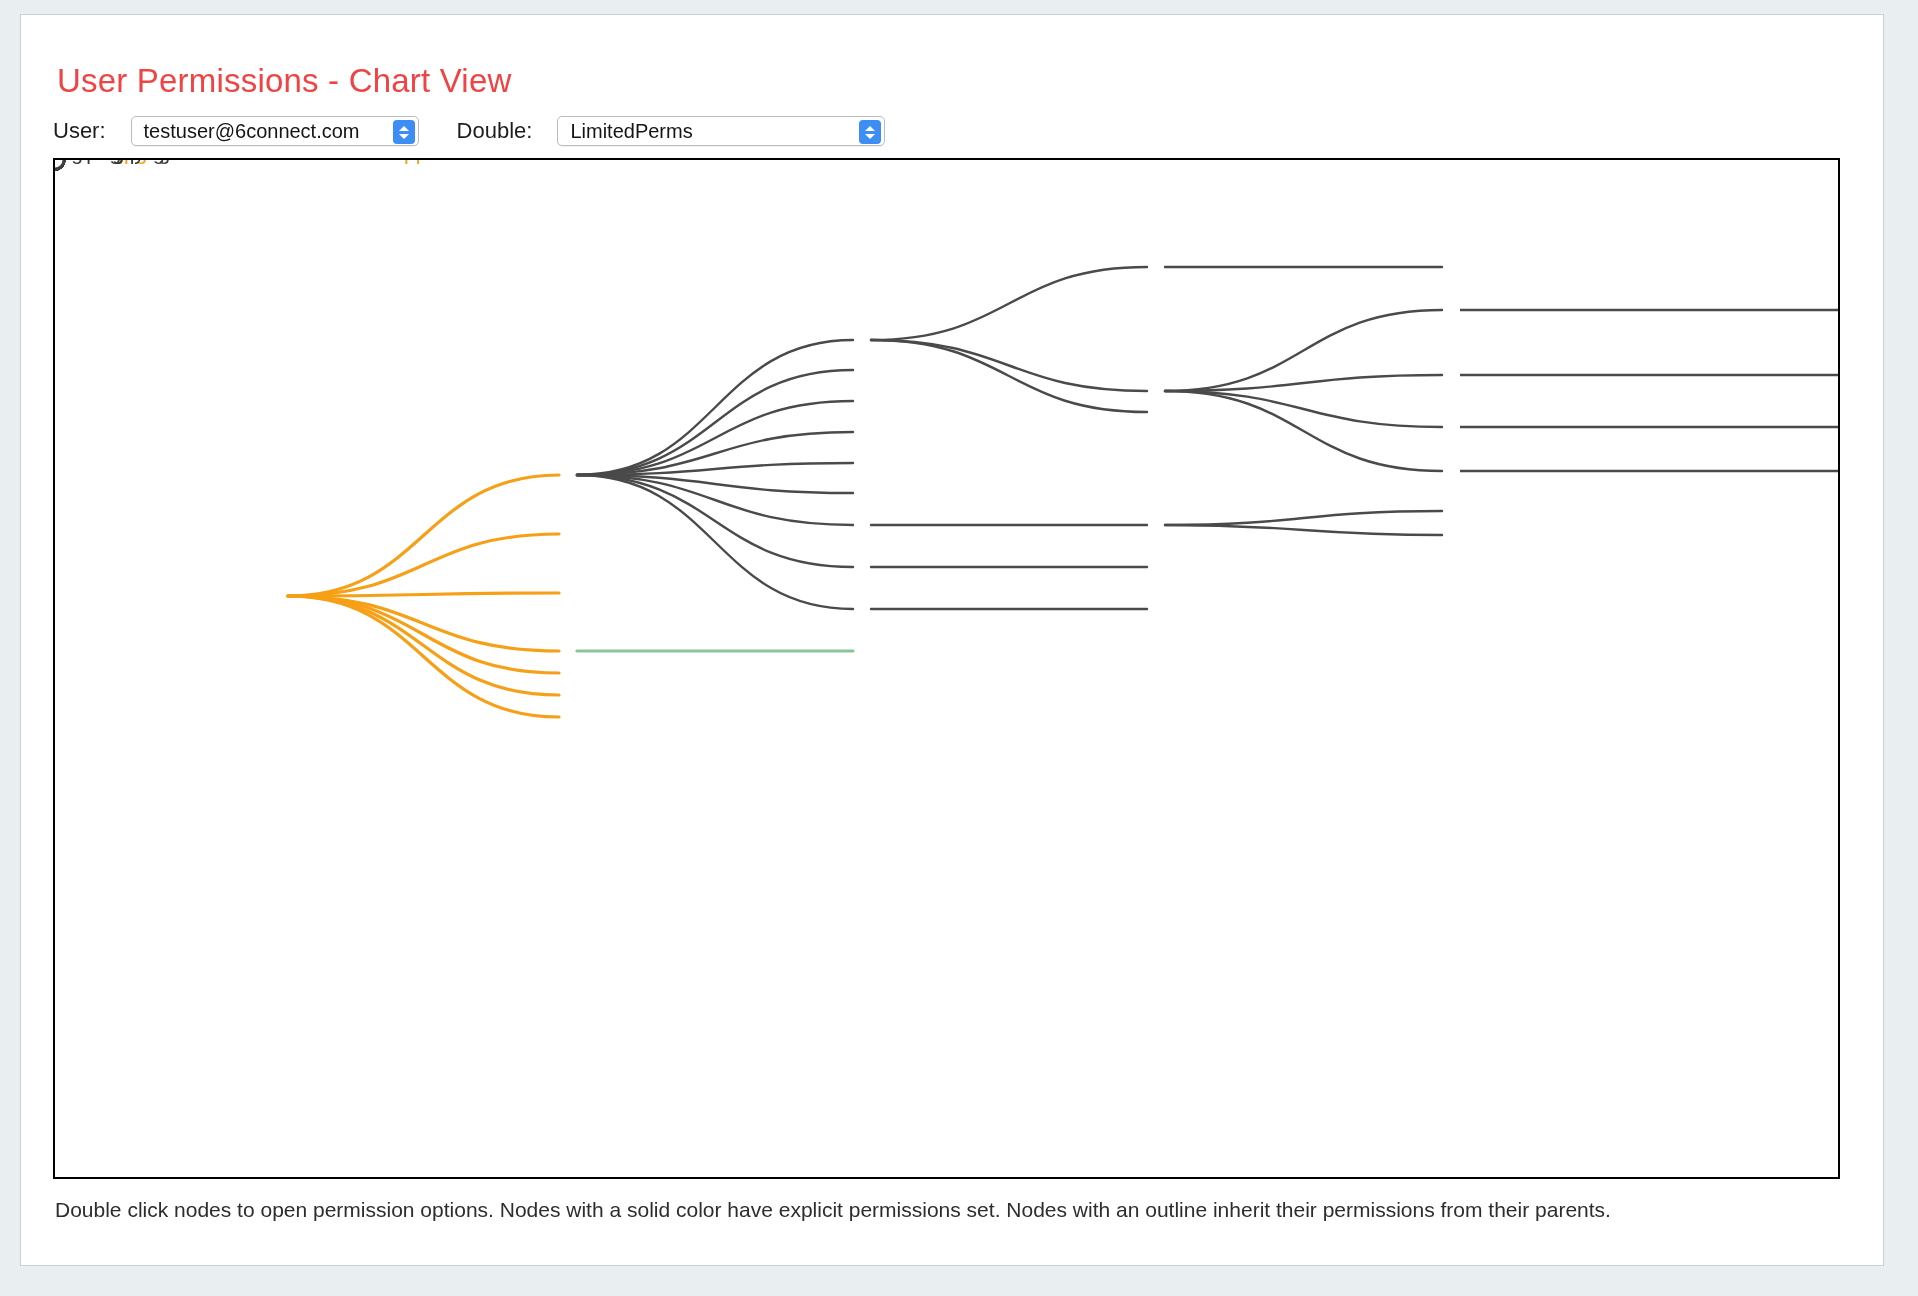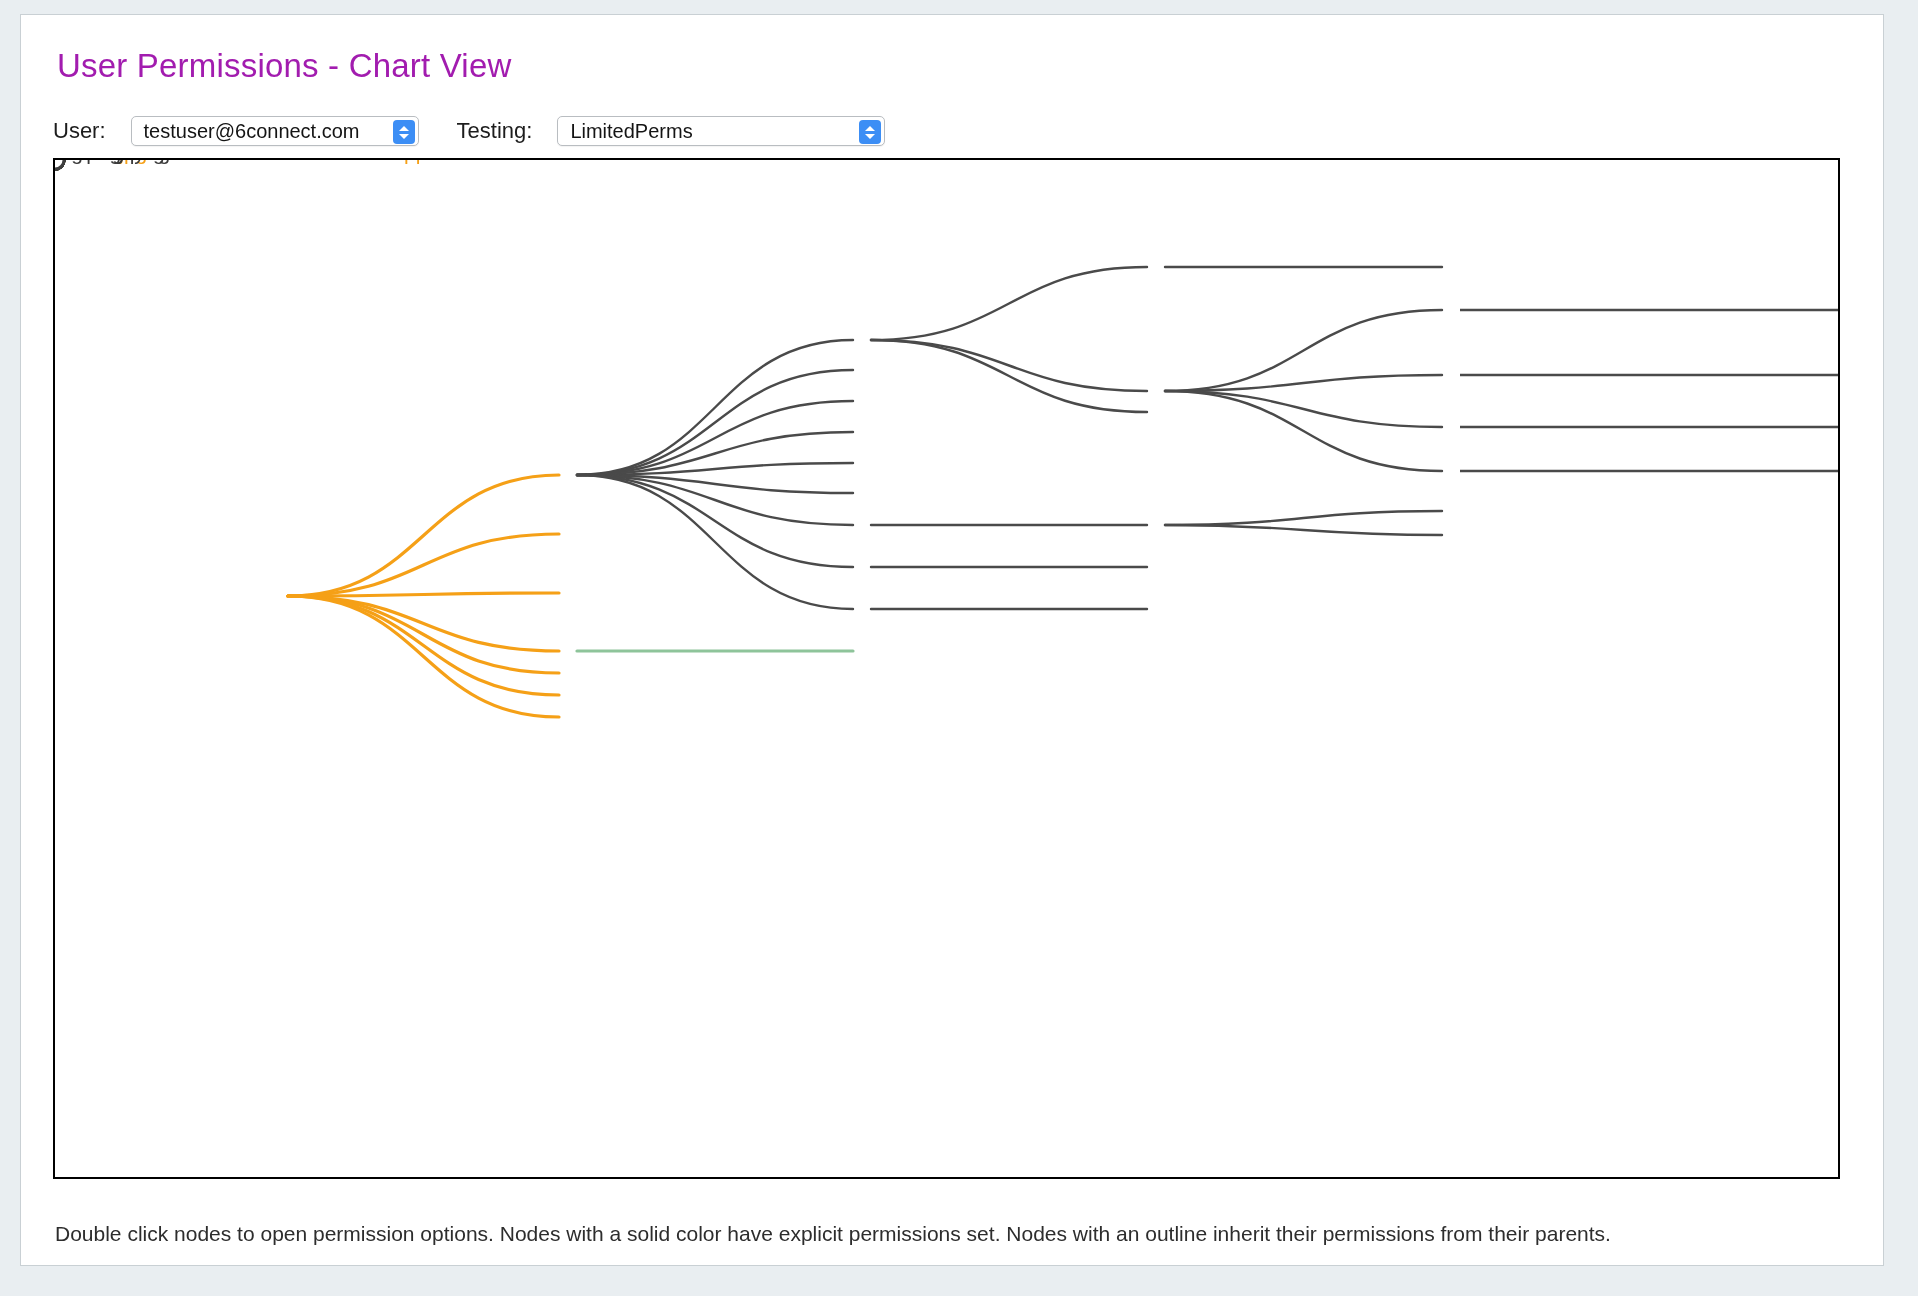--- a/index.html
+++ b/index.html
@@ -17,23 +17,23 @@
     top: 14px;
     width: 1864px;
     height: 1252px;
     background: #ffffff;
     border: 1px solid #c9d0d4;
     box-sizing: border-box;
   }
   #title {
     position: absolute;
     left: 36px;
-    top: 32px;
+    top: 47px;
     font-size: 33px;
-    color: #a21caf;
+    color: #ef4444;
     font-weight: normal;
     letter-spacing: 0.2px;
     white-space: nowrap;
   }
   #controls {
     position: absolute;
     left: 32px;
     top: 100px;
     height: 32px;
     display: flex;
@@ -105,21 +105,20 @@
   #footer {
     position: absolute;
     left: 34px;
     top: 1183px;
     width: 1790px;
   }
   #footer-help {
     font-size: 21px;
     color: #2d2d2d;
     white-space: nowrap;
-    margin-top: 24px;
   }
   #footer-legend {
     font-size: 21px;
     font-weight: bold;
     margin-top: 6px;
     white-space: nowrap;
   }
   .lg-full { color: #128a12; }
   .lg-partial { color: #f5a017; }
   .lg-read { color: #1b1b1b; }
@@ -135,21 +134,21 @@
 
   <div id="controls">
     <span class="ctl-label">User:</span>
     <div class="select-box user">
       <span class="select-value">testuser@6connect.com</span>
       <span class="stepper">
         <span class="chev up"></span>
         <span class="chev down"></span>
       </span>
     </div>
-    <span class="ctl-label second">Testing:</span>
+    <span class="ctl-label second">Double:</span>
     <div class="select-box groups">
       <span class="select-value">LimitedPerms</span>
       <span class="stepper">
         <span class="chev up"></span>
         <span class="chev down"></span>
       </span>
     </div>
   </div>
 
   <div id="chart-frame">

